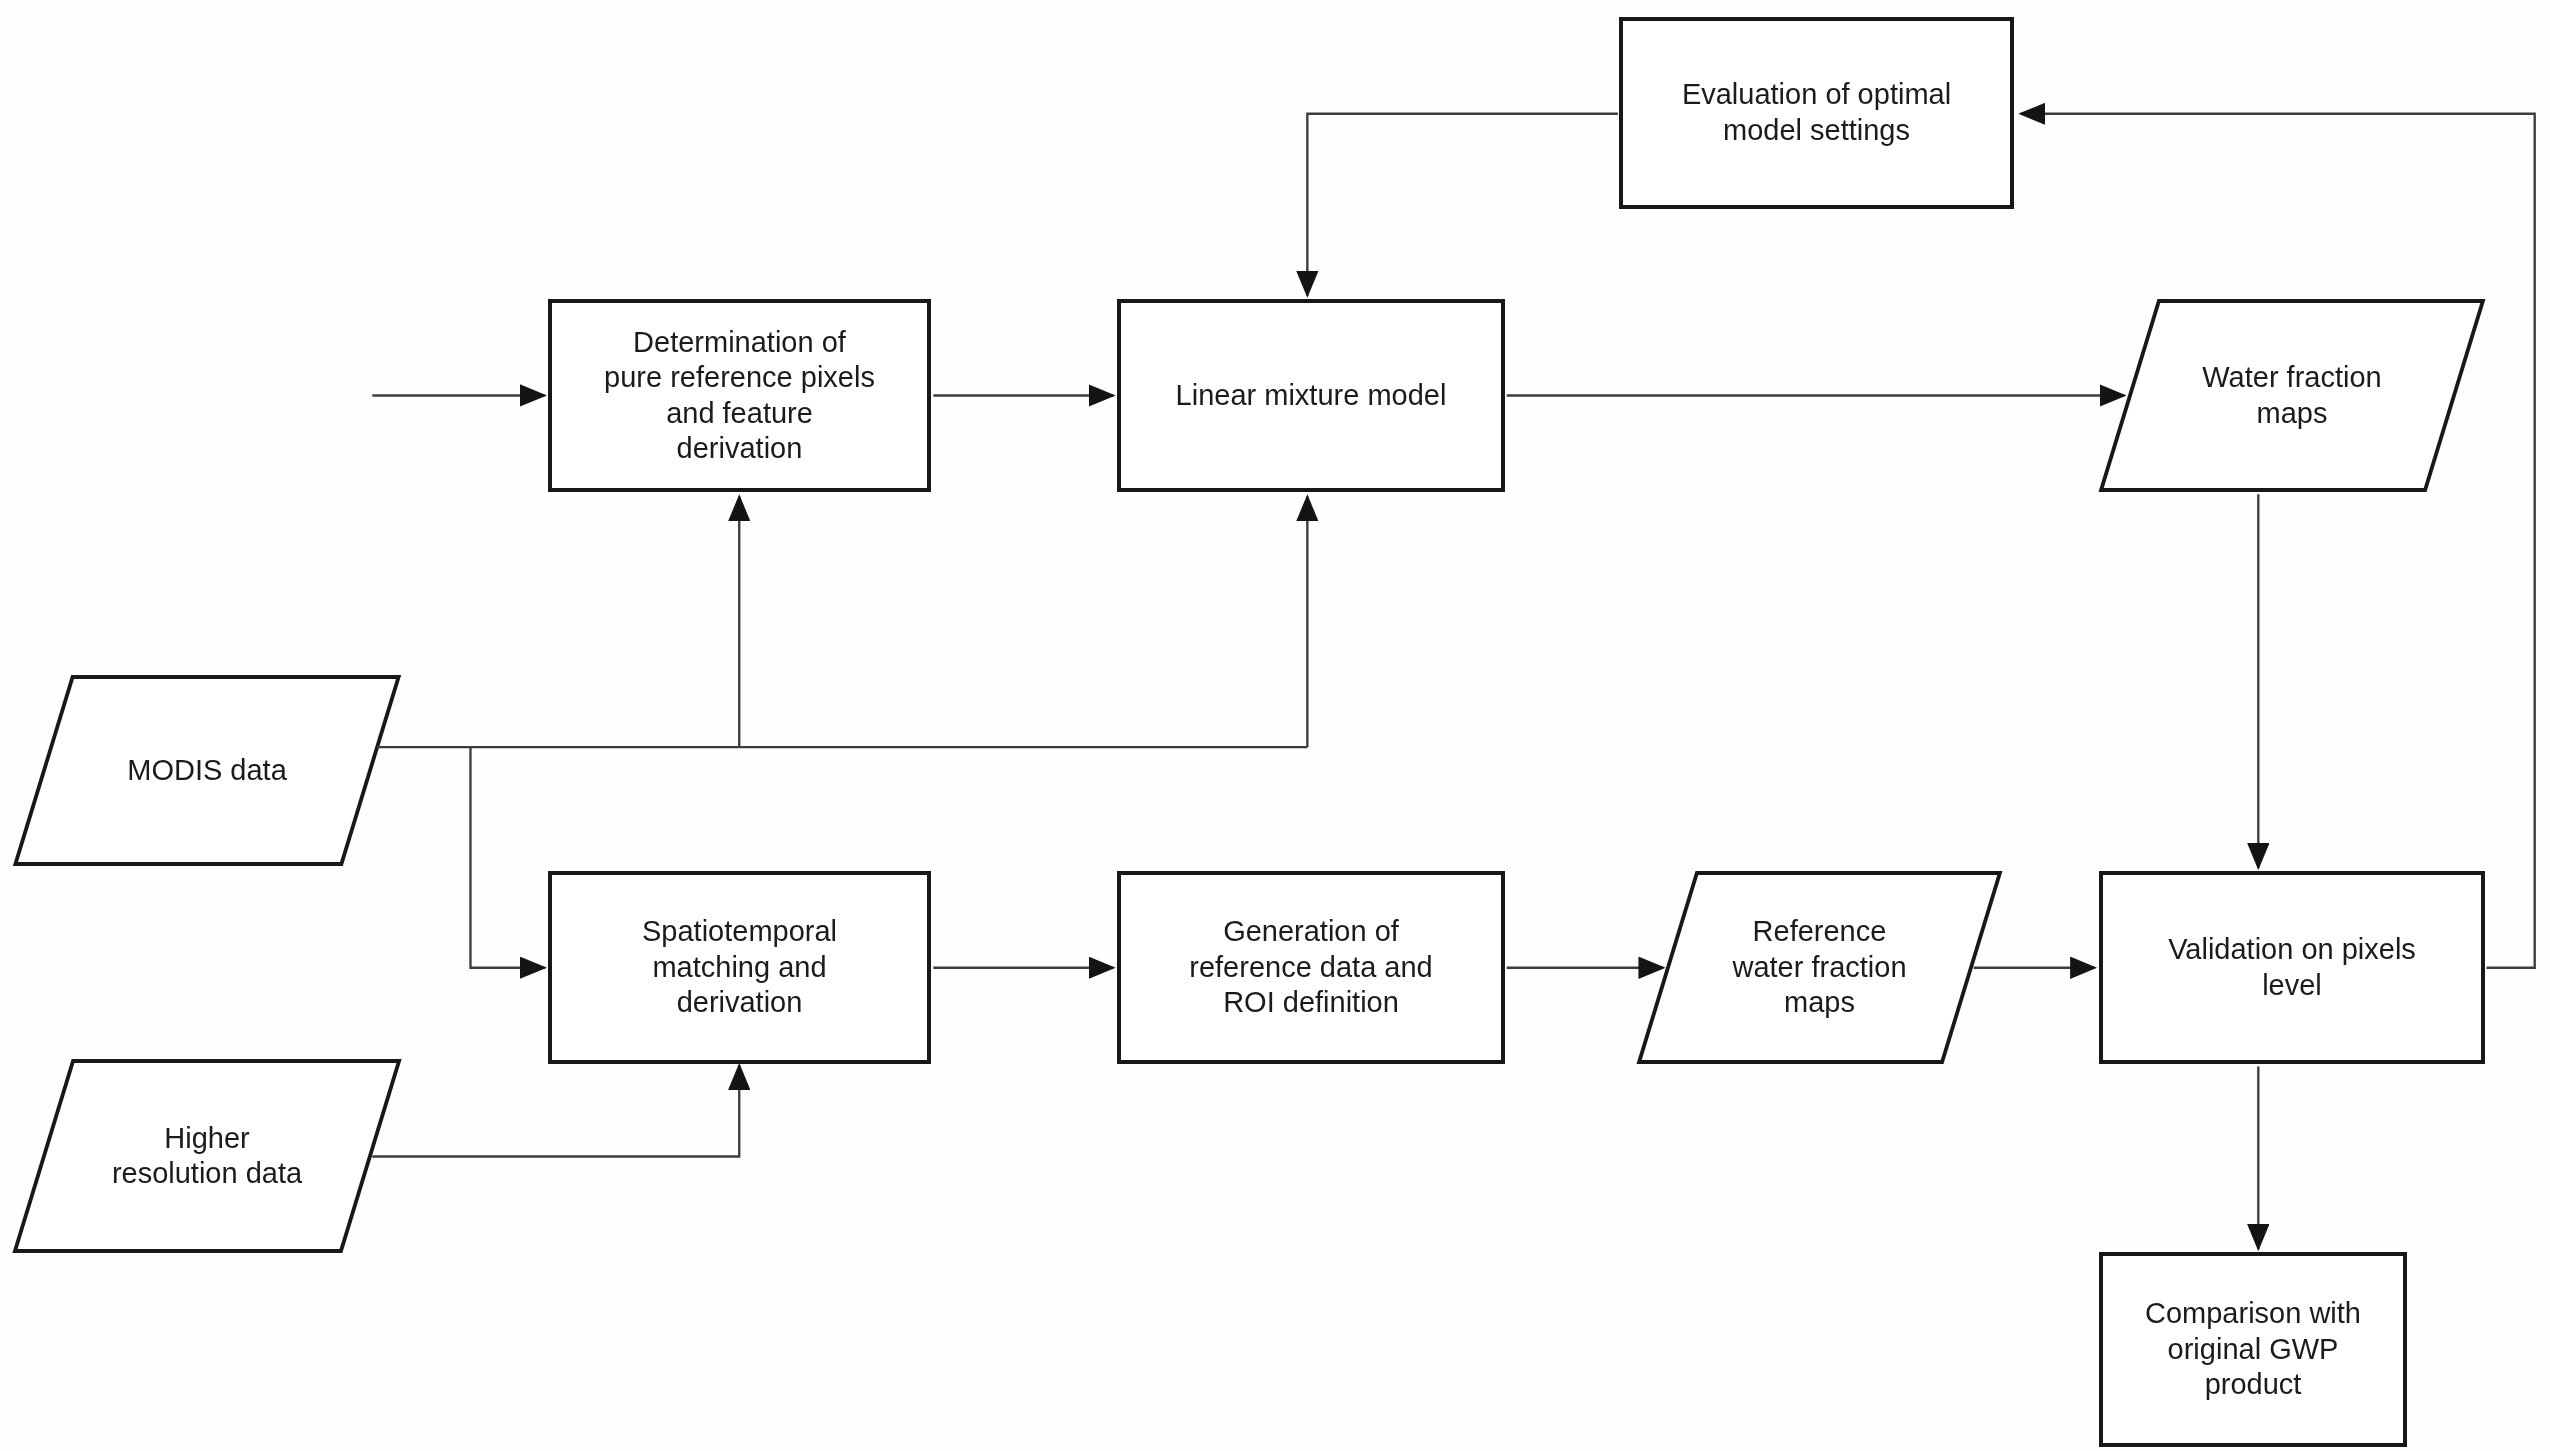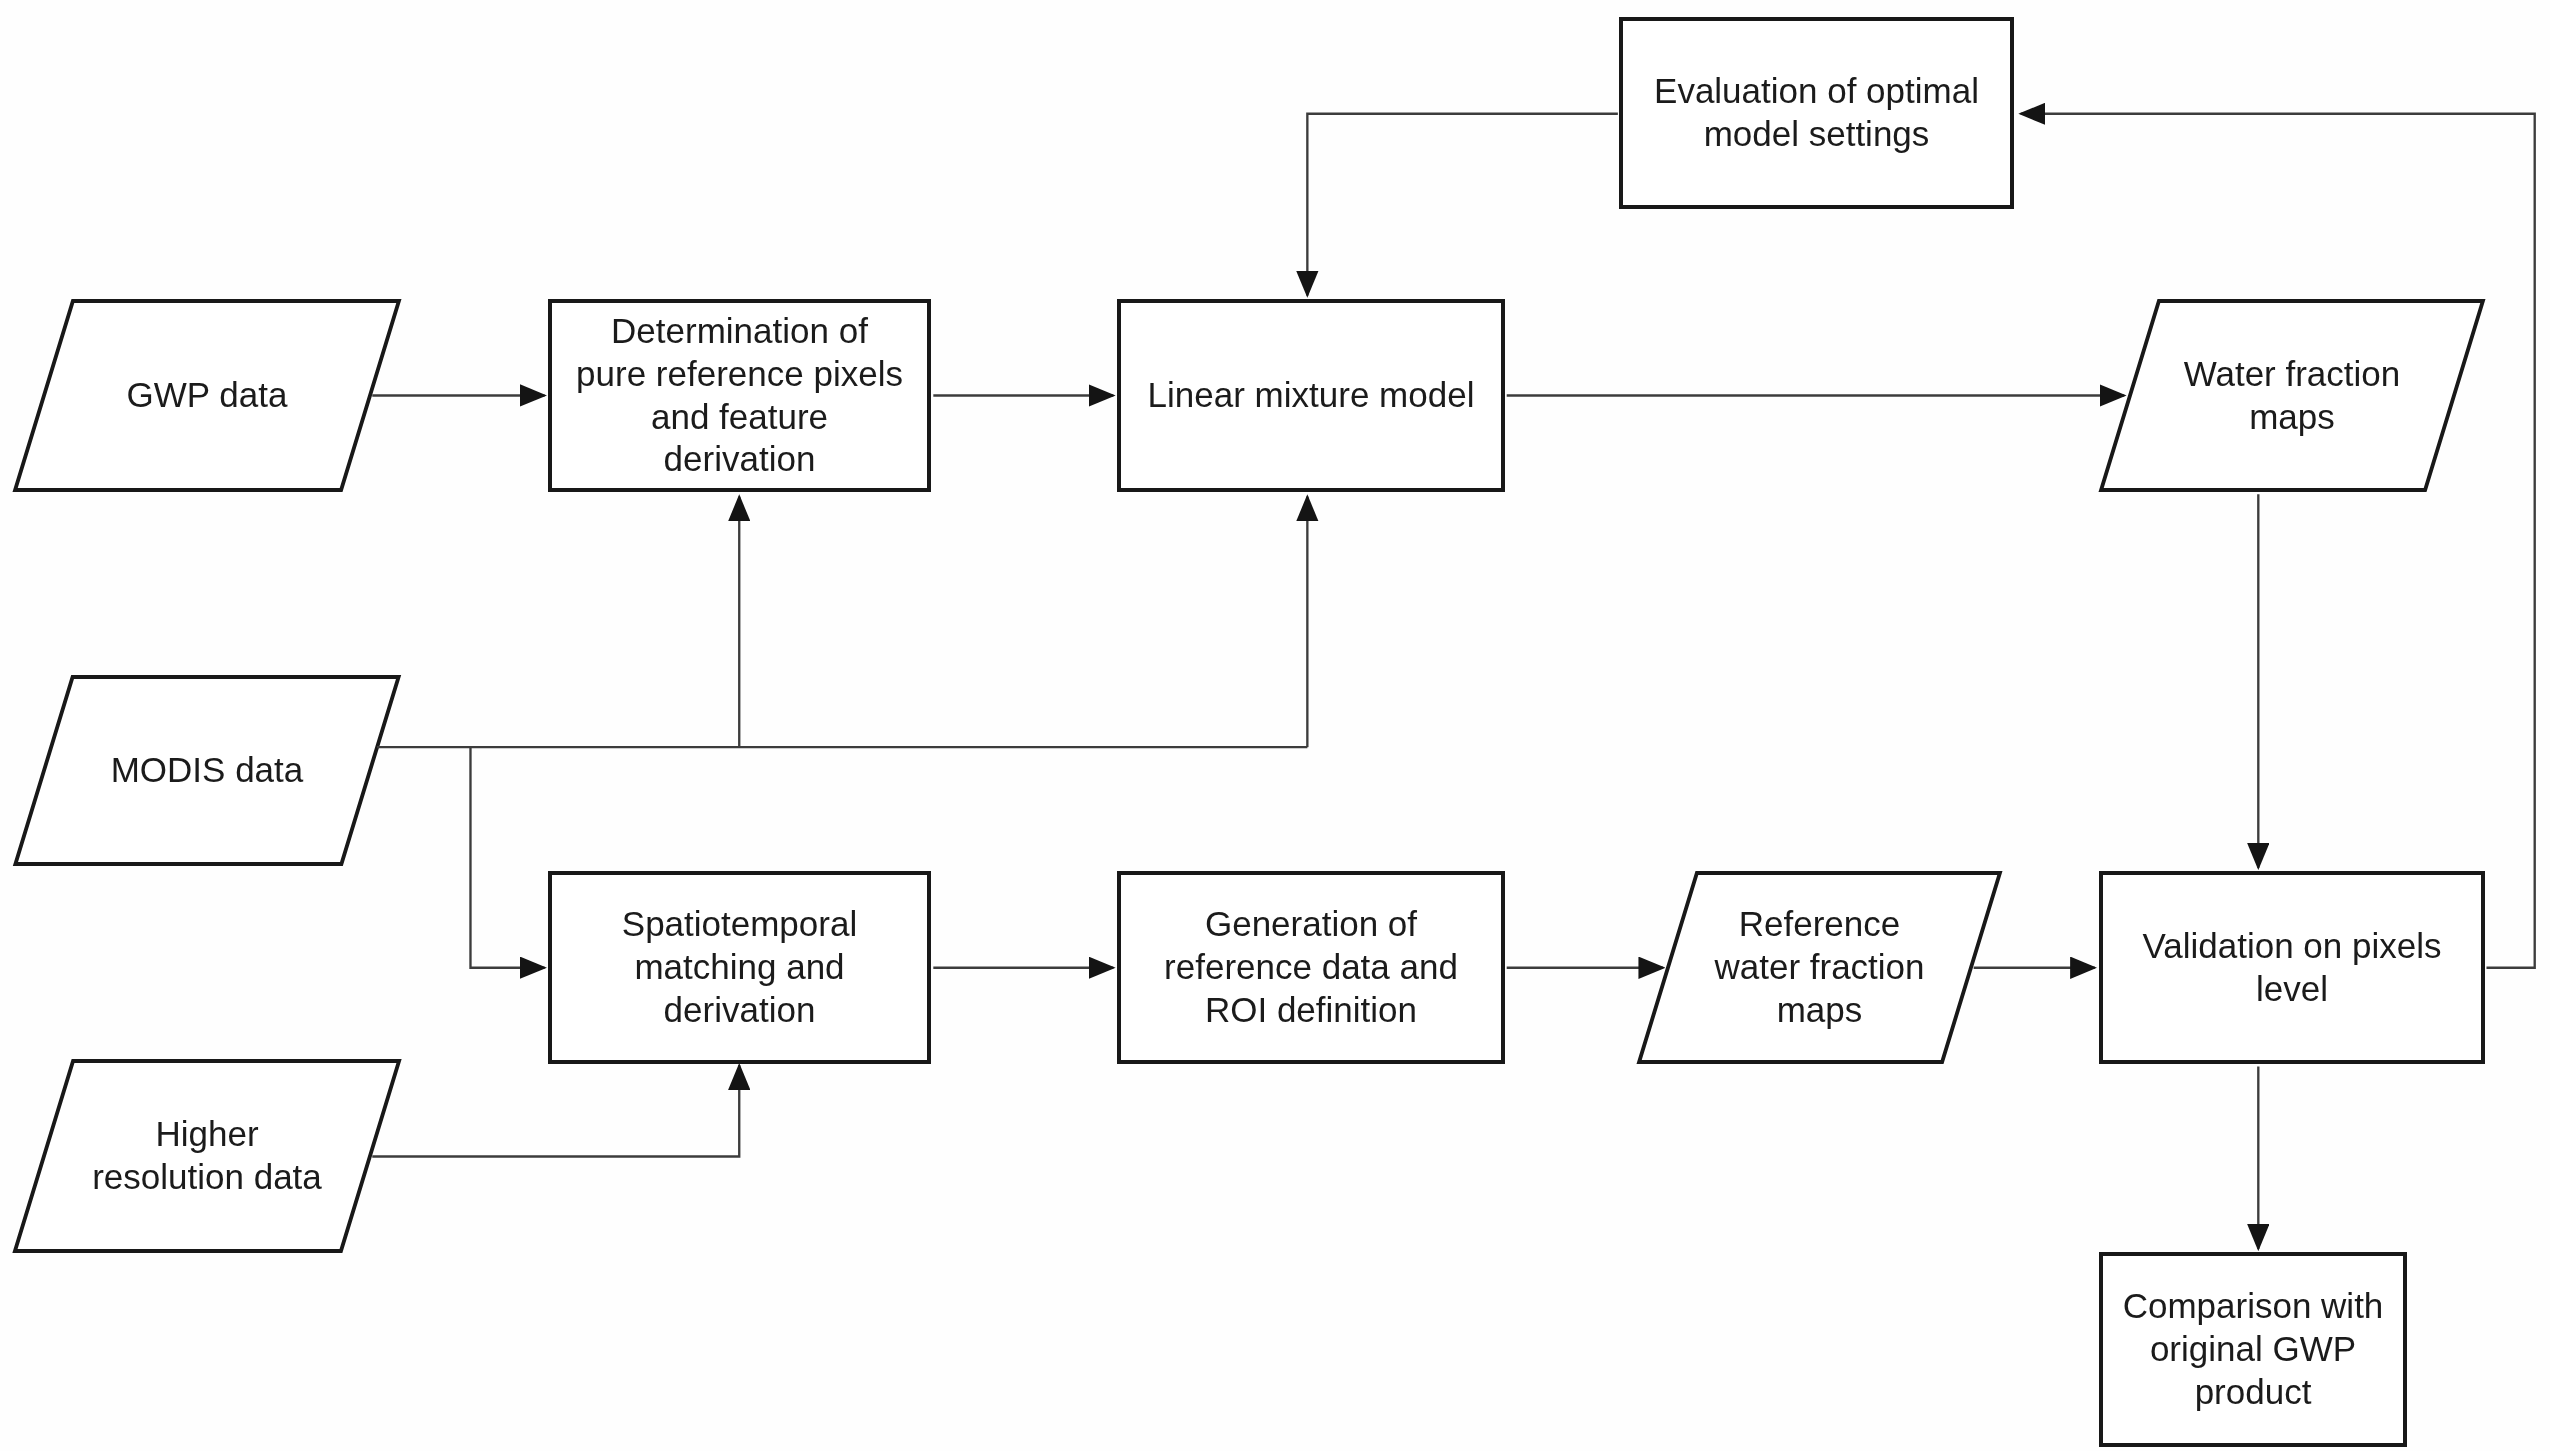--- a/index.html
+++ b/index.html
@@ -18,21 +18,21 @@
     box-sizing:border-box;
   }
   .node.data .shape{
     left:29px;right:29px;
     transform:skewX(-17deg);
   }
   .node .label{
     position:absolute;inset:0;
     display:flex;align-items:center;justify-content:center;
     text-align:center;
-    font-size:35px;line-height:1.22;
+    font-size:29px;line-height:1.22;
     color:#1b1b1b;
     white-space:pre-line;
     padding:0 16.5px;box-sizing:border-box;
     z-index:2;
   }
   svg.wires{position:absolute;left:0;top:0;z-index:1;}
   .wire{fill:none;stroke:#3c3c3c;stroke-width:4px;}
 </style>
 </head>
 <body>
@@ -76,24 +76,20 @@
 
     <path class="wire" d="M633,1966 H1257 V1811" marker-end="url(#arrow)"></path>
   </svg>
 
   <div class="node process" style="left:1619px;top:16.5px;width:395px;height:192px;">
     <div class="shape"></div>
     <div class="label">Evaluation of optimal
 model settings</div>
   </div>
 
-  <div class="node data" style="left:13px;top:299px;width:388px;height:193px;">
-    <div class="shape"></div>
-    <div class="label">GWP data</div>
-  </div>
 
   <div class="node process" style="left:548px;top:299px;width:383px;height:193px;">
     <div class="shape"></div>
     <div class="label">Determination of
 pure reference pixels
 and feature
 derivation</div>
   </div>
 
   <div class="node process" style="left:1117px;top:299px;width:388px;height:193px;">

